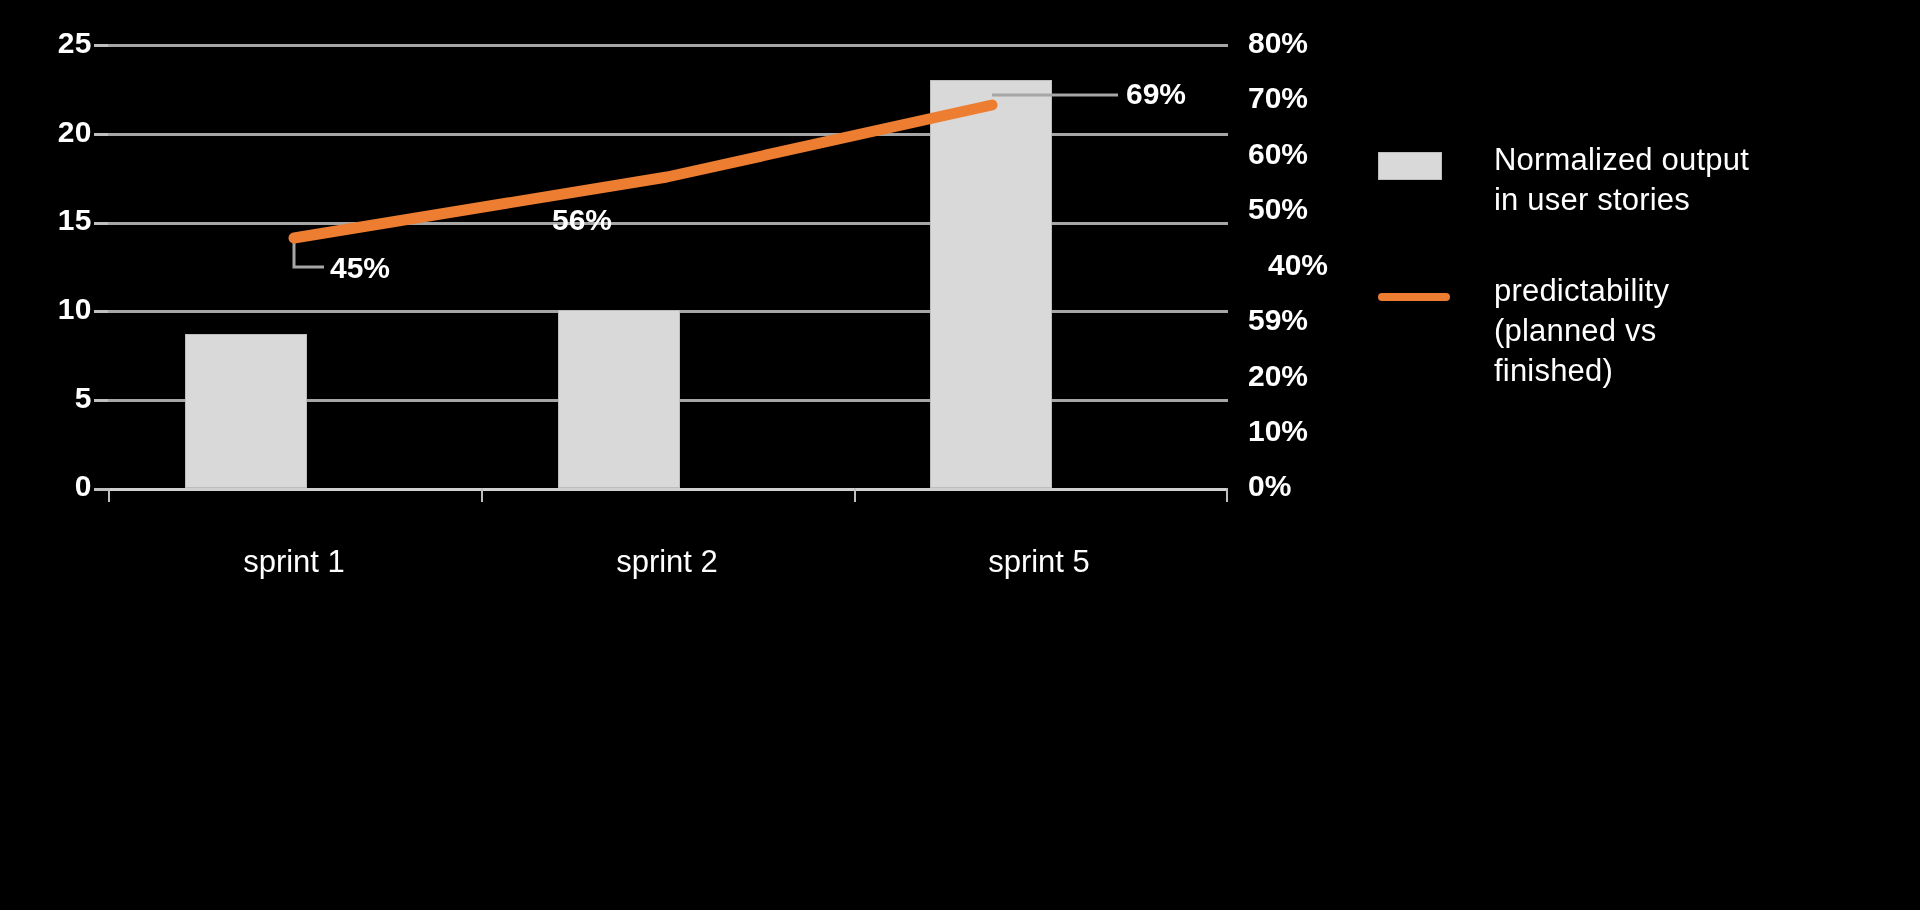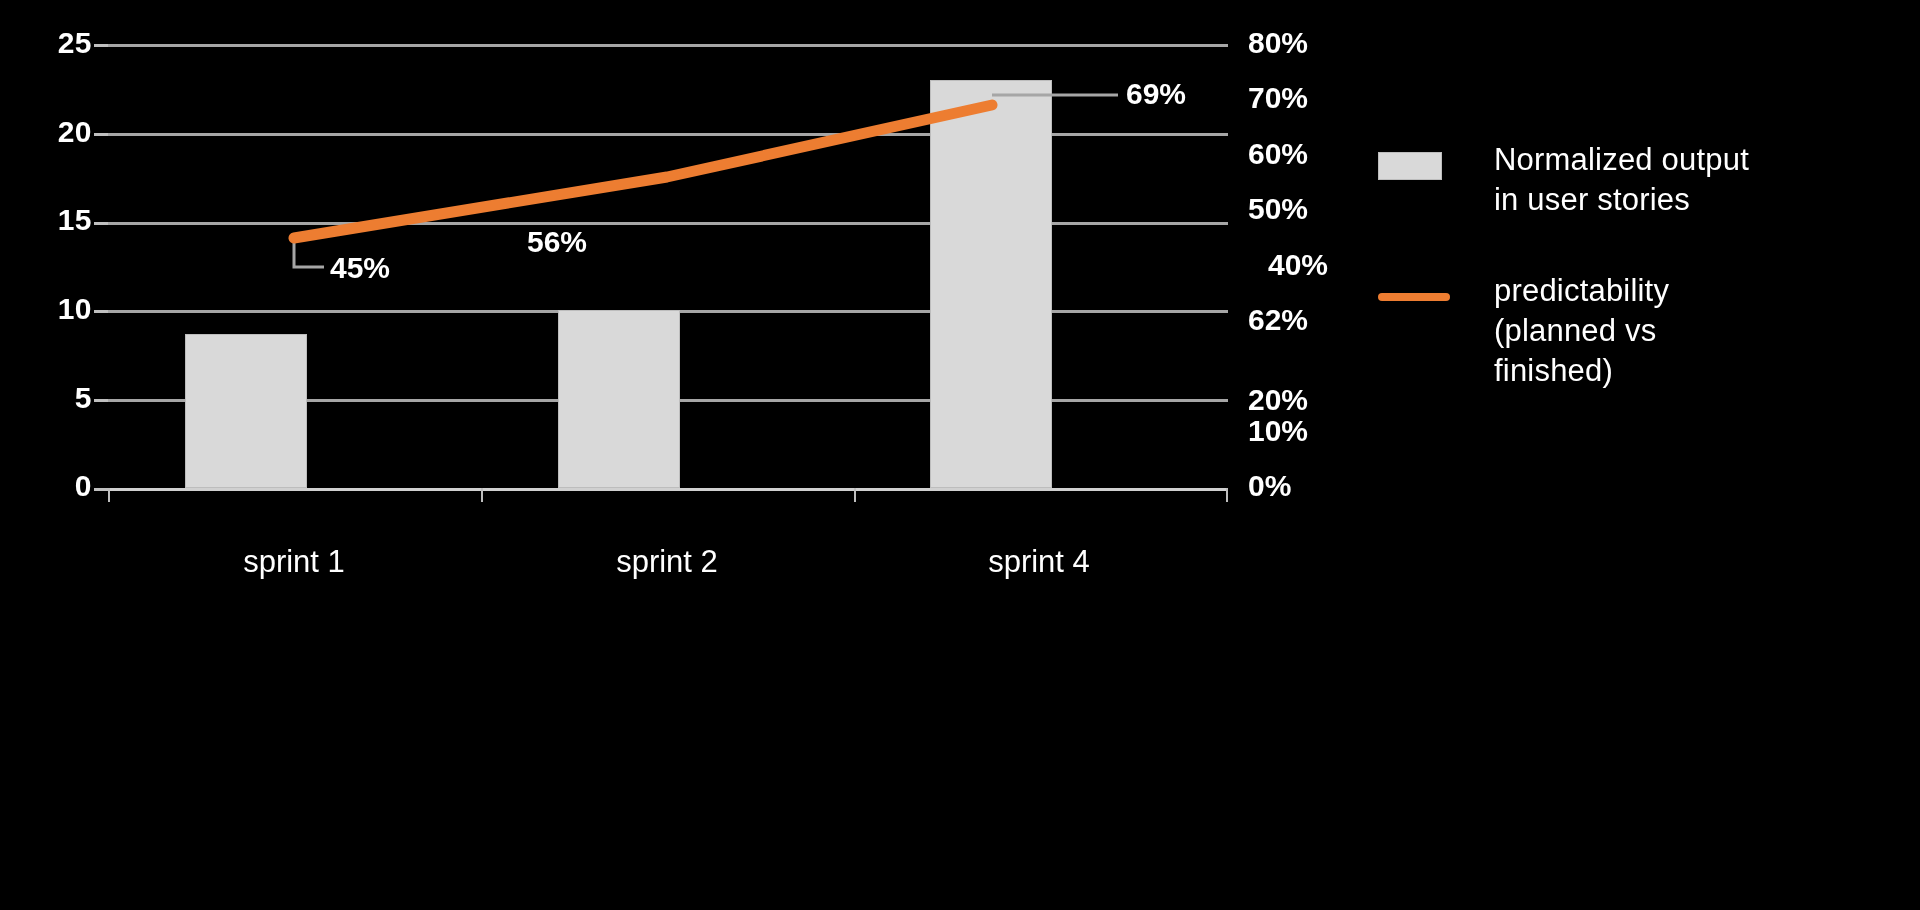--- a/index.html
+++ b/index.html
@@ -158,22 +158,22 @@
     <div class="ytick-left" style="left:22px;top:203px;">15</div>
     <div class="ytick-left" style="left:22px;top:292px;">10</div>
     <div class="ytick-left" style="left:22px;top:381px;">5</div>
     <div class="ytick-left" style="left:22px;top:469px;">0</div>
 
     <div class="ytick-right" style="left:1248px;top:26px;">80%</div>
     <div class="ytick-right" style="left:1248px;top:81px;">70%</div>
     <div class="ytick-right" style="left:1248px;top:137px;">60%</div>
     <div class="ytick-right" style="left:1248px;top:192px;">50%</div>
     <div class="ytick-right" style="left:1248px;top:248px;margin-left:20px;">40%</div>
-    <div class="ytick-right" style="left:1248px;top:303px;">62%</div>
-    <div class="ytick-right" style="left:1248px;top:359px;margin-top:24px;">20%</div>
+    <div class="ytick-right" style="left:1248px;top:303px;">59%</div>
+    <div class="ytick-right" style="left:1248px;top:359px;">20%</div>
     <div class="ytick-right" style="left:1248px;top:414px;">10%</div>
     <div class="ytick-right" style="left:1248px;top:469px;">0%</div>
 
     <div id="plot">
 
       <div class="gridline" style="top:0px;"></div>
       <div class="gridline" style="top:88.8px;"></div>
       <div class="gridline" style="top:177.6px;"></div>
       <div class="gridline" style="top:266.4px;"></div>
       <div class="gridline" style="top:355.2px;"></div>
@@ -196,26 +196,26 @@
       <div class="bar" style="left:822px;width:122px;top:35.5px;height:408.5px;"></div>
 
       <svg id="series-svg" viewBox="0 0 1120 444" preserveAspectRatio="none">
 
         <path d="M 186 194 L 186 223 L 216 223" stroke="#a6a6a6" stroke-width="3" fill="none"></path>
         <path d="M 884 51 L 1010 51" stroke="#a6a6a6" stroke-width="3" fill="none"></path>
         <polyline points="186,194 559,133 884,61" fill="none" stroke="#ed7d31" stroke-width="11" stroke-linecap="round" stroke-linejoin="round"></polyline>
       </svg>
 
       <div class="point-label" style="left:222px;top:207px;">45%</div>
-      <div class="point-label" style="left:419px;top:159px;margin-top:22px;">56%</div>
+      <div class="point-label" style="left:444px;top:159px;">56%</div>
       <div class="point-label" style="left:1018px;top:33px;">69%</div>
 
       <div class="cat-label" style="left:36px;">sprint 1</div>
       <div class="cat-label" style="left:409px;">sprint 2</div>
-      <div class="cat-label" style="left:781px;">sprint 4</div>
+      <div class="cat-label" style="left:781px;">sprint 5</div>
 
     </div>
 
     <div id="legend">
 
       <div class="legend-entry">
         <div class="legend-swatch-bar"></div>
         <div class="legend-text">
           <div>Normalized output</div>
           <div>in user stories</div>

